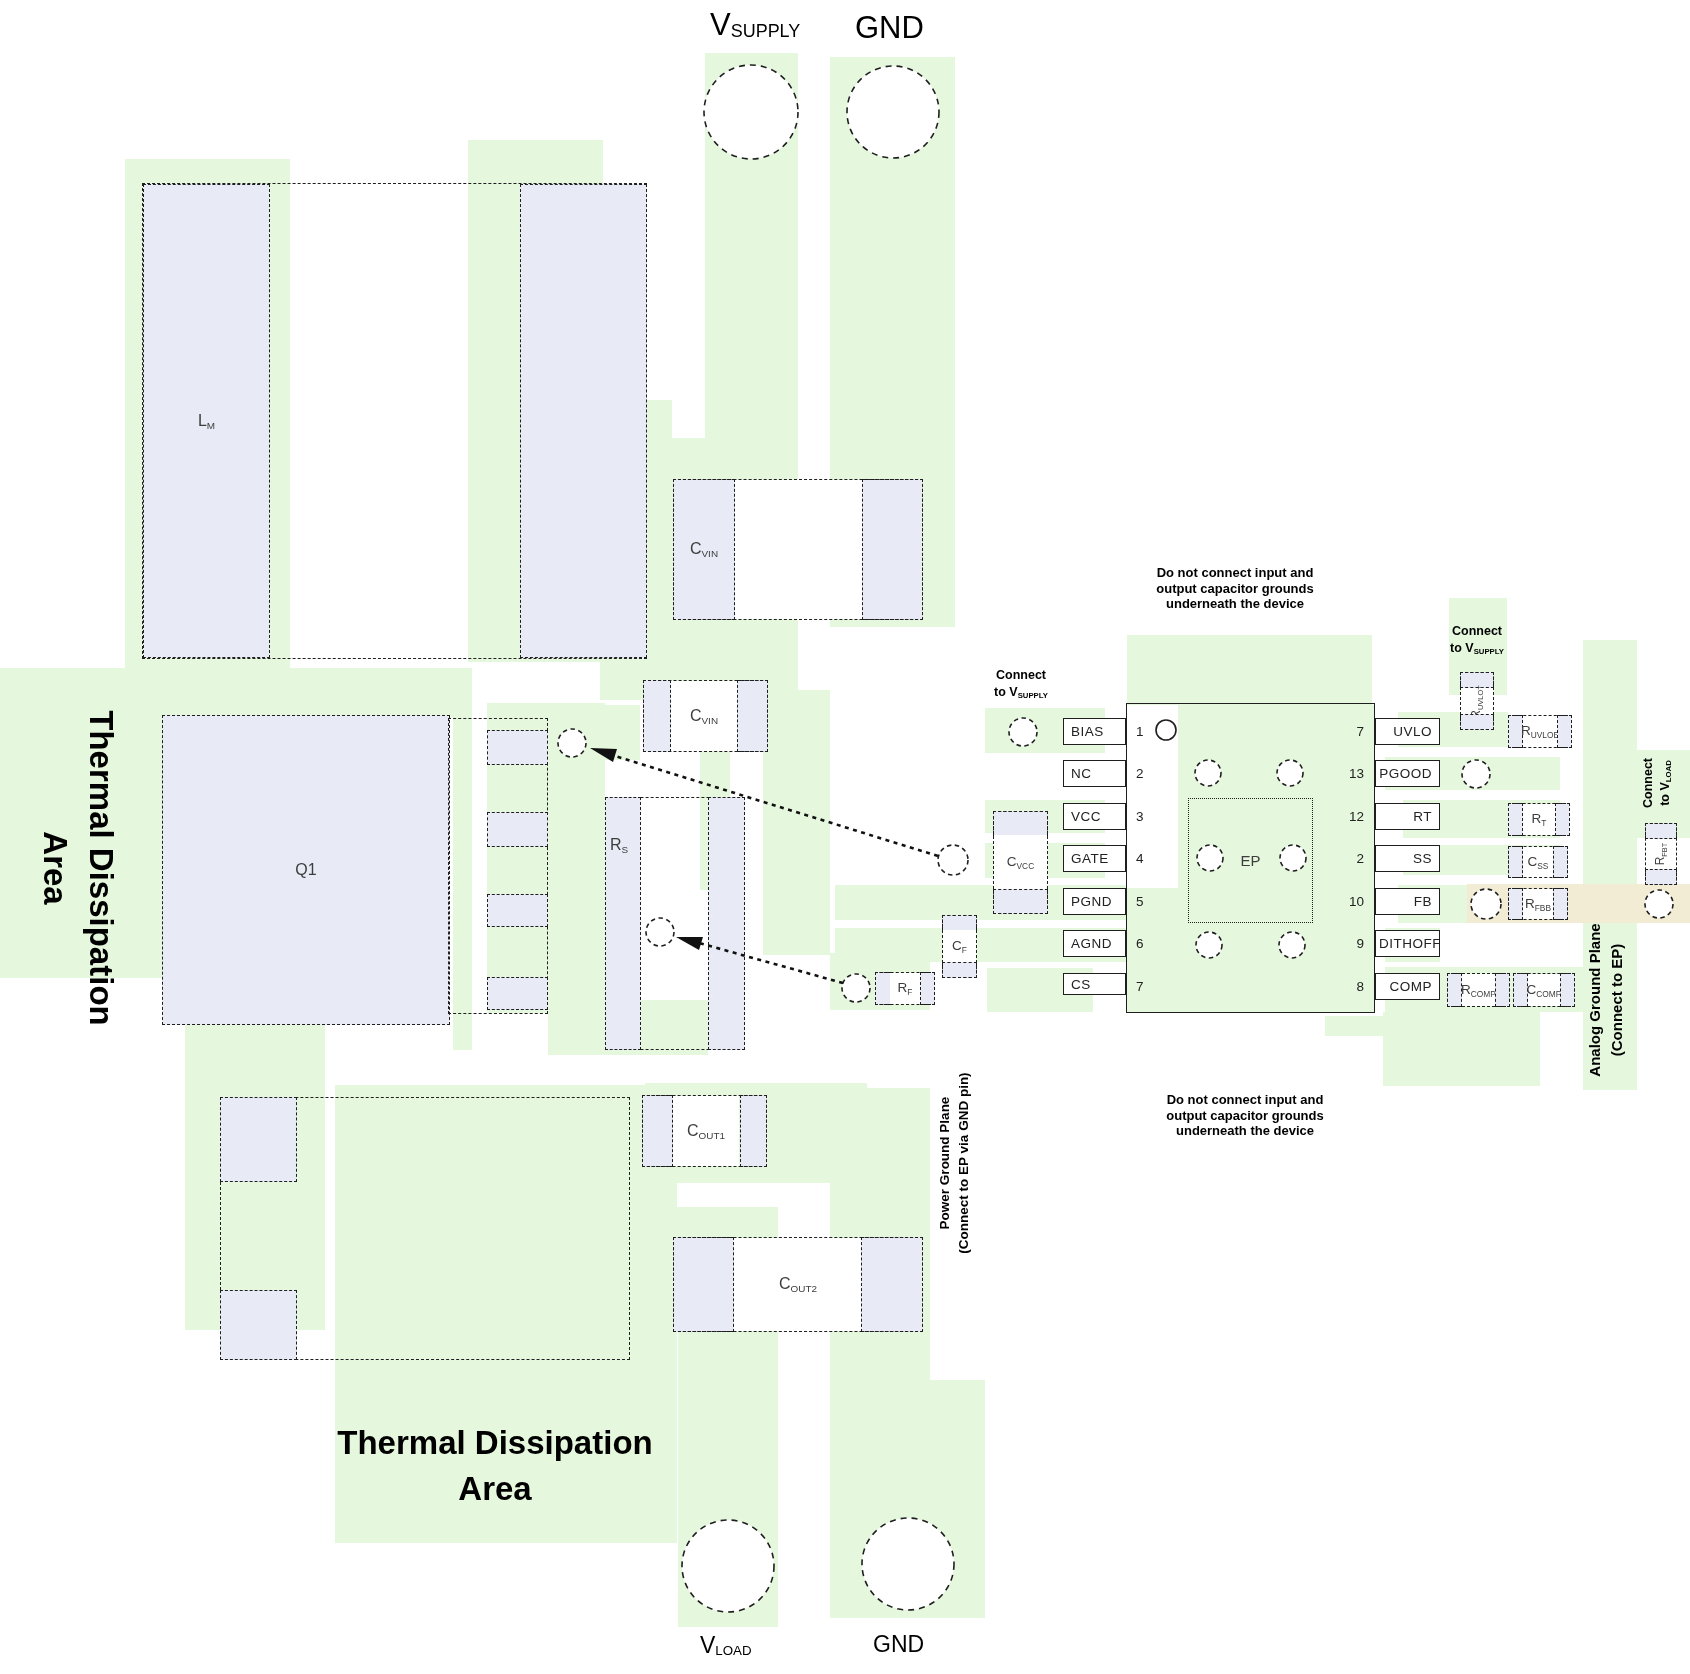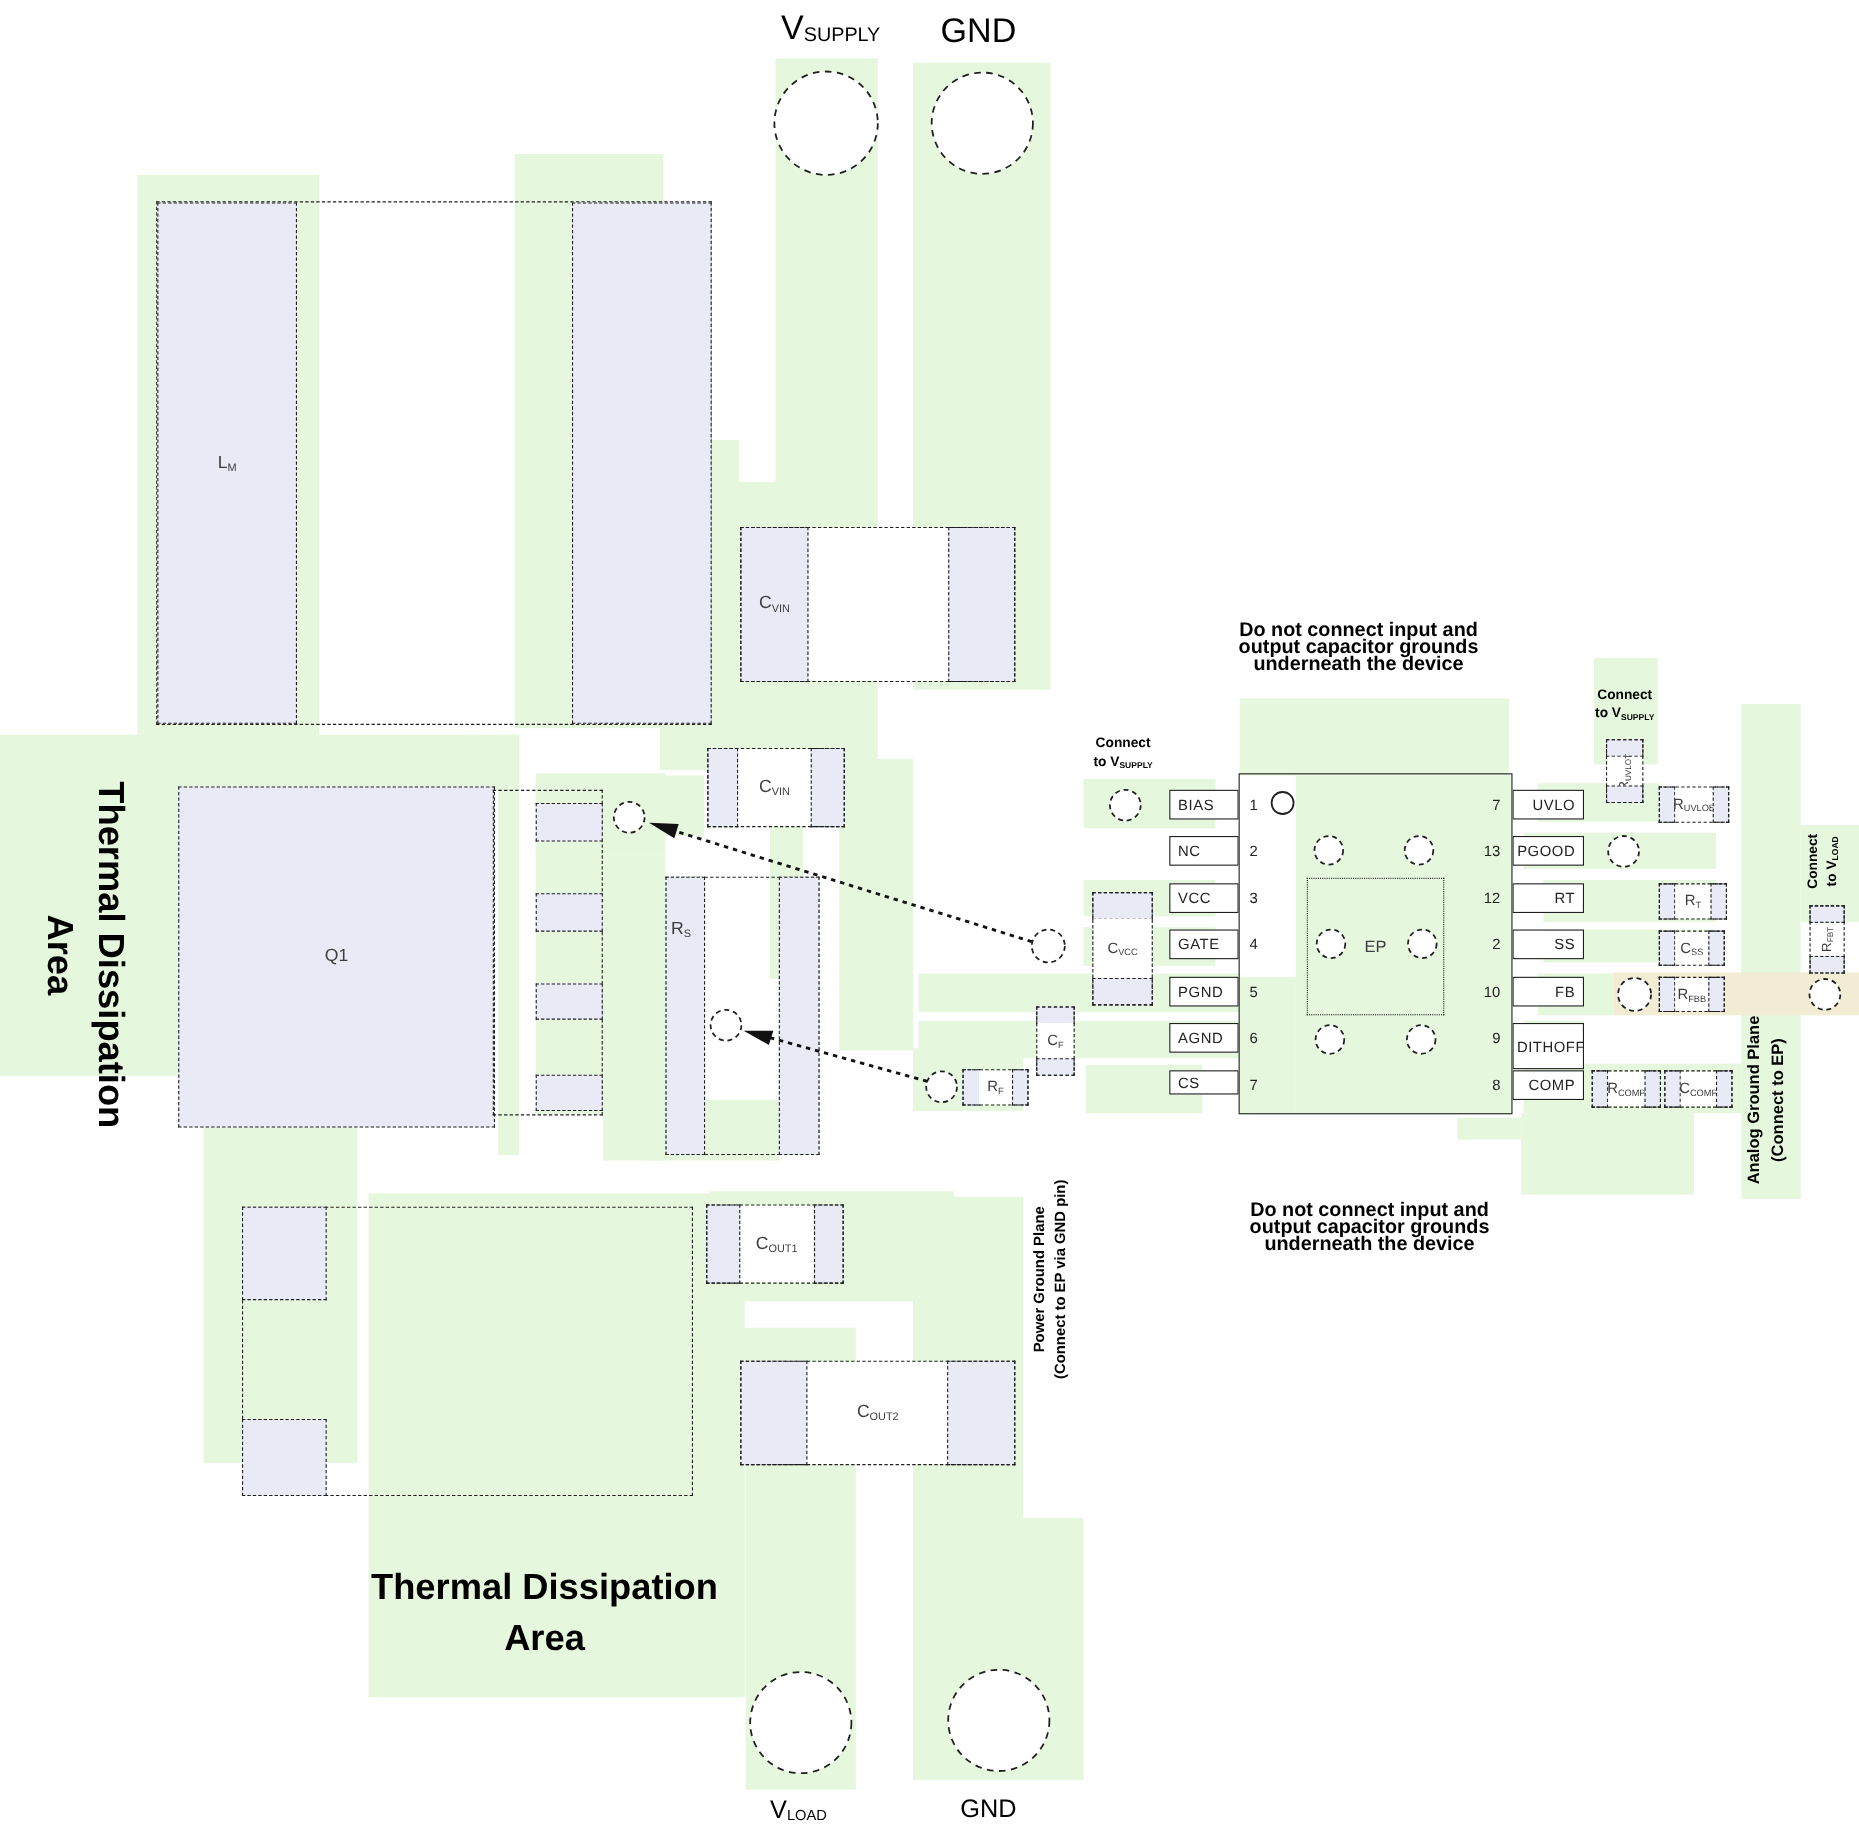--- a/index.html
+++ b/index.html
@@ -22,21 +22,21 @@
   .lbl.sm{font-size:13.5px;}
   .sub{font-size:0.62em;vertical-align:-0.3em;}
   .ic{position:absolute;border:1.7px solid var(--ink);box-sizing:border-box;background:transparent;}
   .pinbox{position:absolute;border:1.5px solid var(--ink);background:#fff;box-sizing:border-box;
           font-size:13.5px;color:#222;display:flex;align-items:center;padding:0 7px;letter-spacing:0.5px;}
   .pinbox.r{justify-content:flex-end;}
   .pinnum{position:absolute;font-size:13.5px;color:#222;display:flex;align-items:center;}
   .pinnum.r{justify-content:flex-end;}
   .ep{position:absolute;border:1.7px dotted var(--ink);box-sizing:border-box;
       display:flex;align-items:center;justify-content:center;font-size:15px;color:var(--lbl);}
-  .note{position:absolute;font-weight:bold;font-size:18px;line-height:15.5px;color:#000;
+  .note{position:absolute;font-weight:bold;font-size:13px;line-height:15.5px;color:#000;
         text-align:center;white-space:pre-line;}
   .ctext{position:absolute;font-weight:bold;font-size:12.5px;line-height:17px;color:#000;text-align:center;}
   .hdr{position:absolute;font-weight:normal;font-size:31px;color:#000;white-space:nowrap;}
   .hdr .sub{font-size:0.58em;vertical-align:-0.12em;}
   .hdr.small{font-size:23px;}
   .vblock{position:absolute;text-align:center;font-weight:bold;color:#000;}
   .rot-ccw{transform:rotate(-90deg);}
   .rot-cw{transform:rotate(90deg);}
   .thermal{font-size:33px;line-height:46px;}
   .agp{font-size:15px;line-height:22px;}
@@ -247,21 +247,21 @@
   <div class="pinnum" style="left:1136px;top:845px;width:26px;height:27px">4</div>
   <div class="pinnum" style="left:1136px;top:888px;width:26px;height:27px">5</div>
   <div class="pinnum" style="left:1136px;top:930px;width:26px;height:27px">6</div>
   <div class="pinnum" style="left:1136px;top:973px;width:26px;height:27px">7</div>
 
   <div class="pinbox r" style="left:1375px;top:718px;width:65px;height:27px">UVLO</div>
   <div class="pinbox r" style="left:1375px;top:760px;width:65px;height:27px">PGOOD</div>
   <div class="pinbox r" style="left:1375px;top:803px;width:65px;height:27px">RT</div>
   <div class="pinbox r" style="left:1375px;top:845px;width:65px;height:27px">SS</div>
   <div class="pinbox r" style="left:1375px;top:888px;width:65px;height:27px">FB</div>
-  <div class="pinbox" style="left:1375px;top:930px;width:65px;height:42px;padding:0 3px">DITHOFF</div>
+  <div class="pinbox" style="left:1375px;top:930px;width:65px;height:27px;padding:0 3px">DITHOFF</div>
   <div class="pinbox r" style="left:1375px;top:973px;width:65px;height:27px">COMP</div>
 
   <div class="pinnum r" style="left:1332px;top:718px;width:32px;height:27px">7</div>
   <div class="pinnum r" style="left:1332px;top:760px;width:32px;height:27px">13</div>
   <div class="pinnum r" style="left:1332px;top:803px;width:32px;height:27px">12</div>
   <div class="pinnum r" style="left:1332px;top:845px;width:32px;height:27px">2</div>
   <div class="pinnum r" style="left:1332px;top:888px;width:32px;height:27px">10</div>
   <div class="pinnum r" style="left:1332px;top:930px;width:32px;height:27px">9</div>
   <div class="pinnum r" style="left:1332px;top:973px;width:32px;height:27px">8</div>
 

